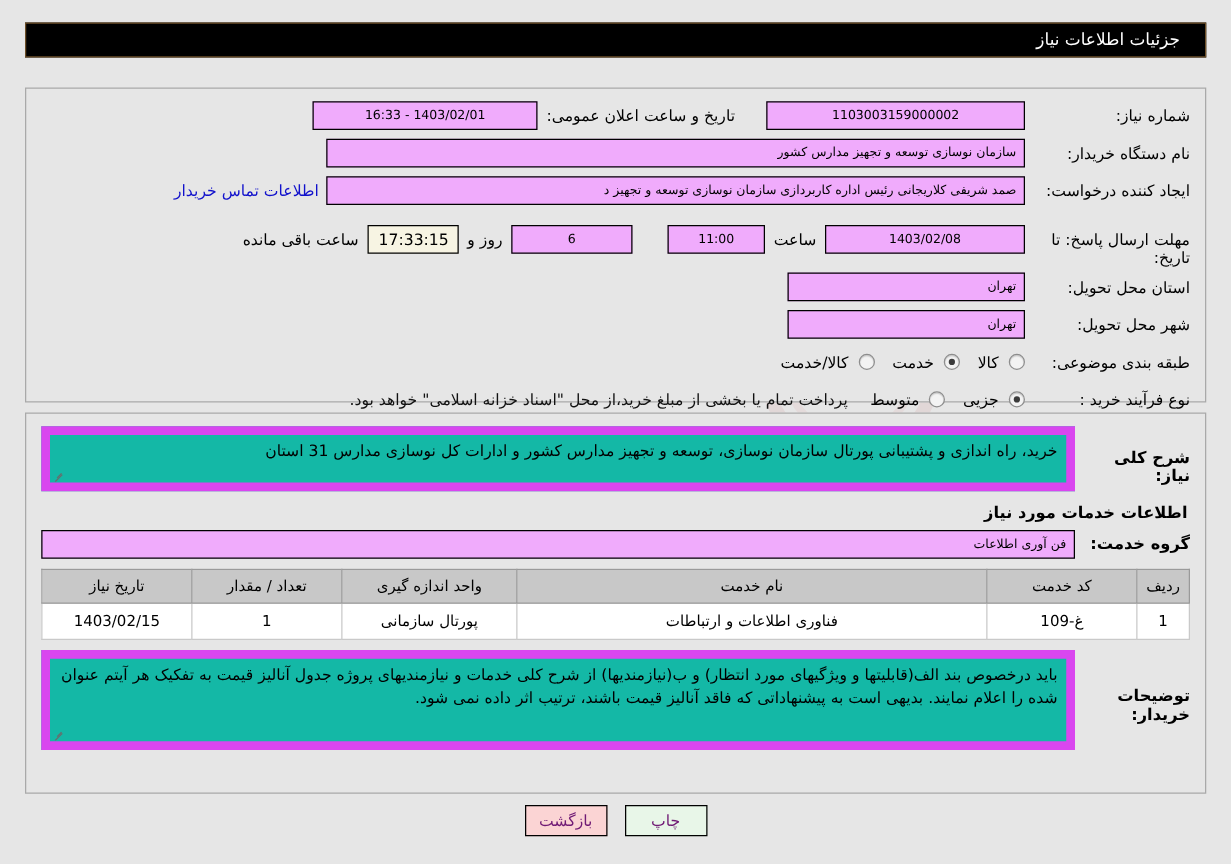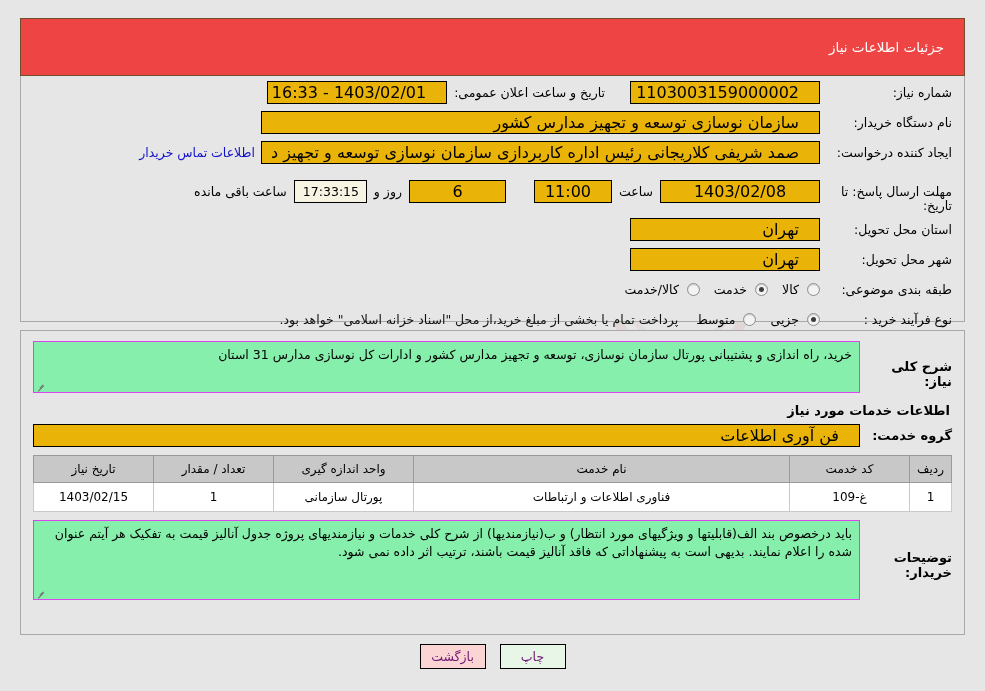--- a/index.html
+++ b/index.html
@@ -39,22 +39,22 @@
     font-size: 61px; font-weight: bold;
     letter-spacing: -1px;
     color: #b9b9b9;
     white-space: nowrap;
   }
   .wm-text .dot { color: #cfcfcf; }
 
   
   .title-bar {
     position: absolute; top: 18px; right: 20px; left: 20px;
-    height: 58px;
-    background: #ef4444;
+    height: 28px;
+    background: #000000;
     border: 1px solid #6d4f29;
     display: flex; align-items: center;
     padding: 0 20px;
     z-index: 2;
   }
   .title-bar .title-text {
     color: #ffffff; font-size: 13.5px; font-weight: normal;
   }
 
   
@@ -67,25 +67,25 @@
   #info-panel { top: 70px; height: 252px; padding: 8px 12px 4px 12px; }
 
   .row { display: flex; align-items: center; min-height: 27px; margin-bottom: 3px; }
   .lbl {
     width: 132px; flex: 0 0 132px;
     font-size: 12.5px; color: #000; text-align: right;
     padding-left: 6px; line-height: 15px;
   }
   .lbl.two-line { line-height: 14px; margin-top: 16px; }
   .box {
-    background: #eab308;
+    background: #f0abfc;
     border: 1px solid #000;
     height: 23px; line-height: 21px;
-    font-size: 16px; color: #000;
-    padding: 0 20px;
+    font-size: 10px; color: #000;
+    padding: 0 6px;
     text-align: center;
     white-space: nowrap; overflow: hidden;
   }
   .box.rt { text-align: right; }
   .inline-lbl { font-size: 12.5px; padding: 0 7px; white-space: nowrap; }
 
   .link { color: #1111cc; font-size: 12.5px; text-decoration: none; white-space: nowrap; padding-right: 6px; }
 
   .countdown {
     background: #f7f4e3; border: 1px solid #000;
@@ -112,21 +112,21 @@
   
   #detail-panel { top: 330px; height: 305px; padding: 10px 12px; }
 
   .desc-row { display: flex; align-items: flex-start; }
   .desc-lbl {
     width: 92px; flex: 0 0 92px;
     font-size: 13px; font-weight: bold; text-align: right;
     padding-top: 8px; padding-left: 6px; margin-top: 10px;
   }
   .textarea {
-    background: #86efac; border: 1px solid #d946ef;
+    background: #14b8a6; border: 7px solid #d946ef;
     font-size: 12.5px; line-height: 18px; color: #000;
     padding: 4px 7px; position: relative;
     text-align: right;
   }
   .resize-grip {
     position: absolute; left: 2px; bottom: 1px;
     width: 10px; height: 10px;
   }
   .resize-grip::before, .resize-grip::after {
     content: ""; position: absolute; background: #6b6b6b;
@@ -197,21 +197,21 @@
   </div>
 
   <div class="title-bar">
     <span class="title-text">جزئیات اطلاعات نیاز</span>
   </div>
 
   <div class="panel" id="info-panel">
 
     <div class="row">
       <div class="lbl">شماره نیاز:</div>
-      <div class="box" style="width:190px">1103003159000002</div>
+      <div class="box" style="width:207px">1103003159000002</div>
       <div class="inline-lbl" style="margin-right:18px">تاریخ و ساعت اعلان عمومی:</div>
       <div class="box" style="width:180px">1403/02/01 - 16:33</div>
     </div>
 
     <div class="row">
       <div class="lbl">نام دستگاه خریدار:</div>
       <div class="box rt" style="width:559px">سازمان نوسازی  توسعه و تجهیز مدارس کشور</div>
     </div>
 
     <div class="row">

